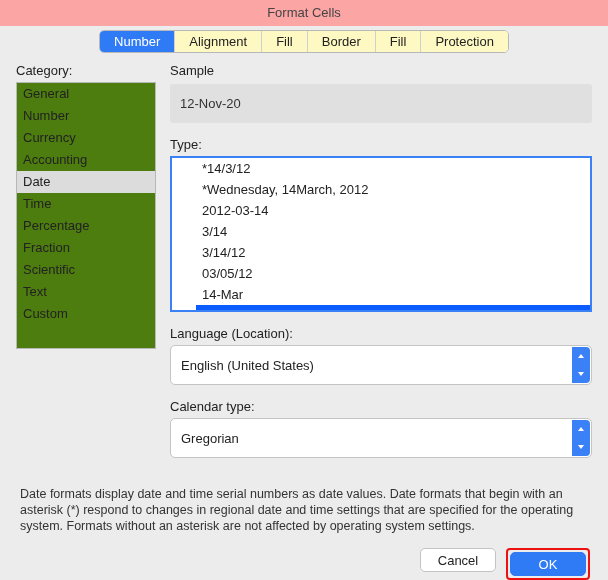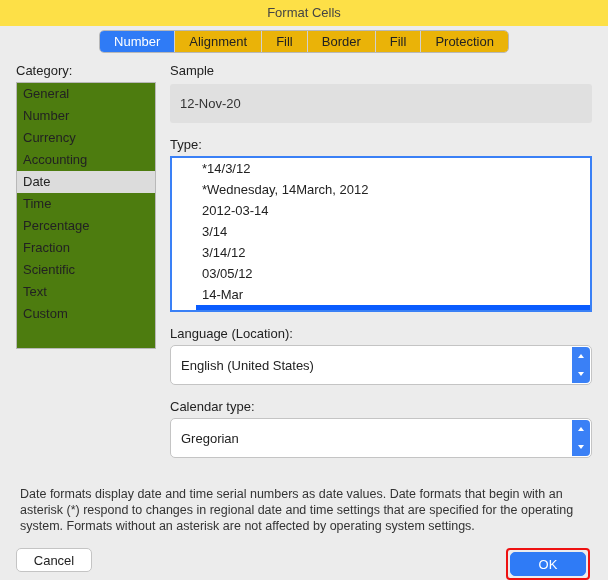--- a/index.html
+++ b/index.html
@@ -10,21 +10,21 @@
     font-size: 13px;
     background: #ececec;
     color: #222;
   }
   .titlebar {
     height: 26px;
     line-height: 26px;
     text-align: center;
     font-size: 13px;
     color: #444;
-    background: #fde047;
+    background: #fca5a5;
   }
   .content {
     padding: 0 16px 8px 16px;
   }
   .tabs {
     display: flex;
     justify-content: center;
     margin: 4px 0 10px 0;
   }
   .tabstrip {
@@ -32,21 +32,21 @@
     border: 1px solid #b8b8b8;
     border-radius: 5px;
     overflow: hidden;
     background: #fff;
   }
   .tab {
     padding: 3px 14px;
     font-size: 13px;
     border-right: 1px solid #d0d0d0;
     cursor: default;
-    background: #eab308;
+    background: #fef9c3;
   }
   .tab:last-child { border-right: none; }
   .tab.active {
     background: #2f7bf6;
     color: #fff;
   }
   .body {
     display: flex;
     gap: 14px;
   }
@@ -135,21 +135,21 @@
   .tri-down { border-top: 4px solid #fff; }
   .description {
     margin-top: 28px;
     font-size: 12.5px;
     line-height: 16px;
     color: #333;
     padding: 0 4px;
   }
   .footer {
     display: flex;
-    justify-content: space-between;
+    justify-content: flex-end;
     gap: 10px;
     margin-top: 14px;
     padding-right: 2px;
   }
   .btn {
     min-width: 76px;
     height: 24px;
     border-radius: 5px;
     font-size: 13px;
     display: flex;

